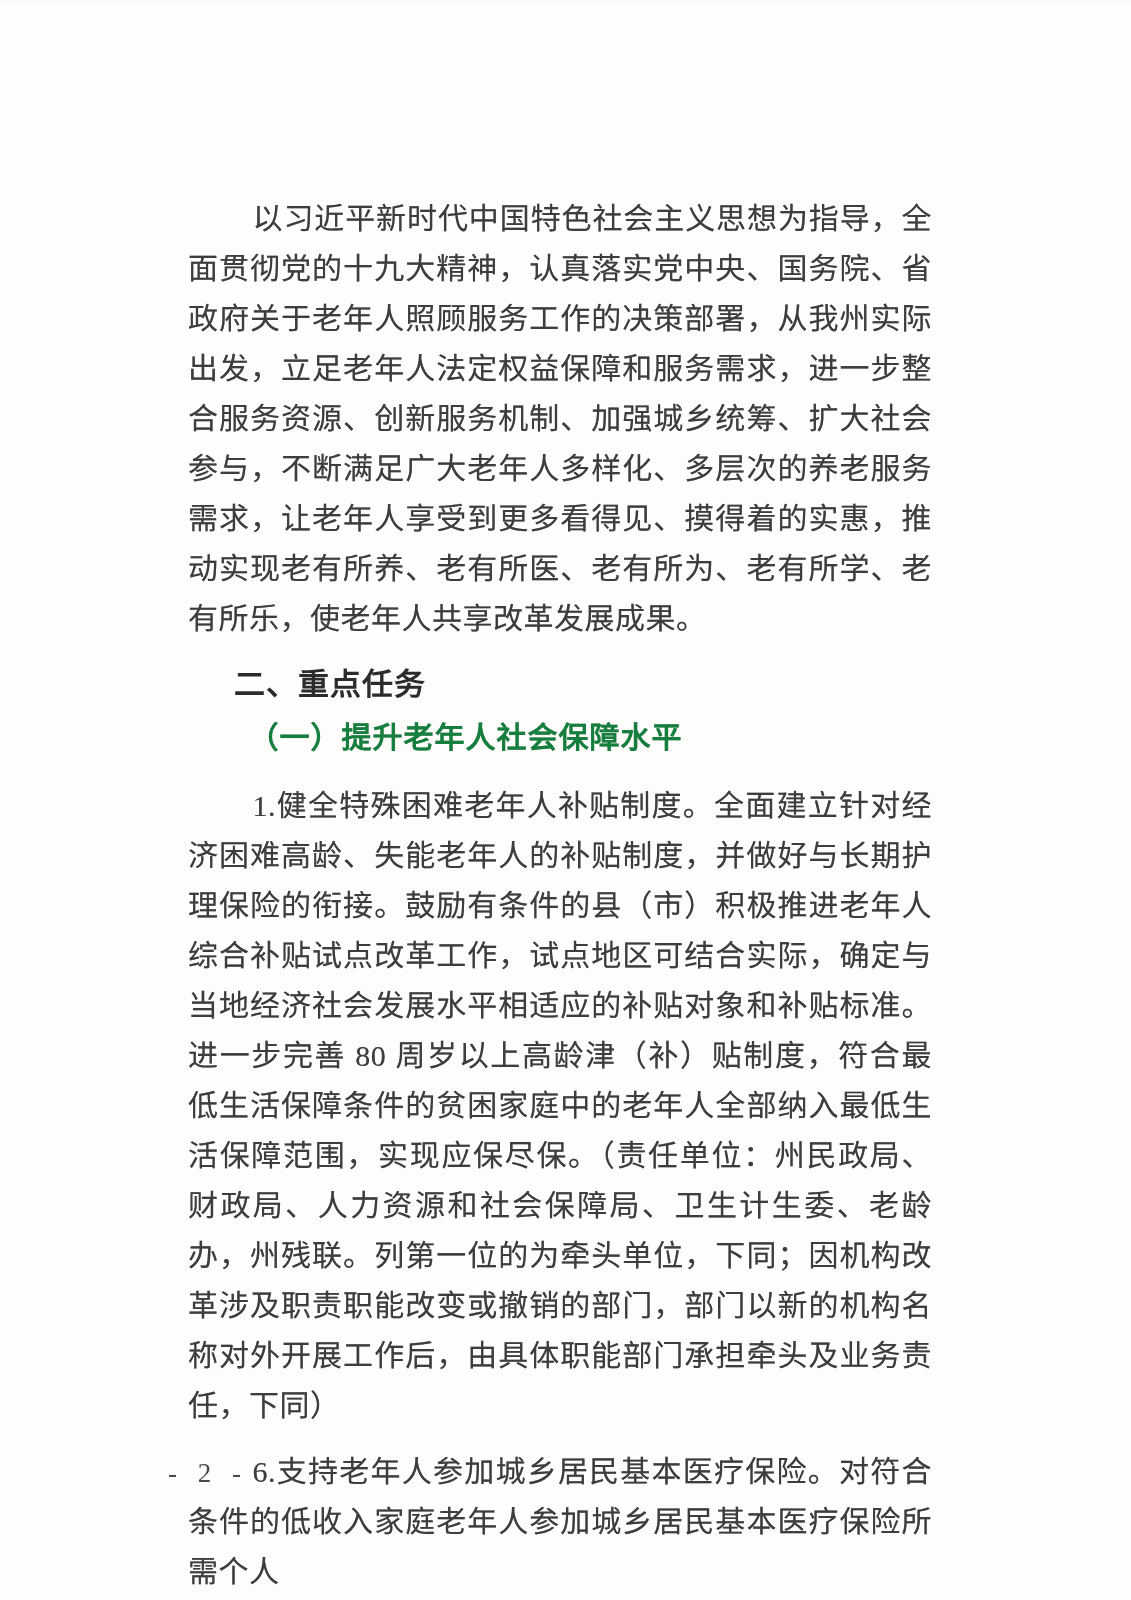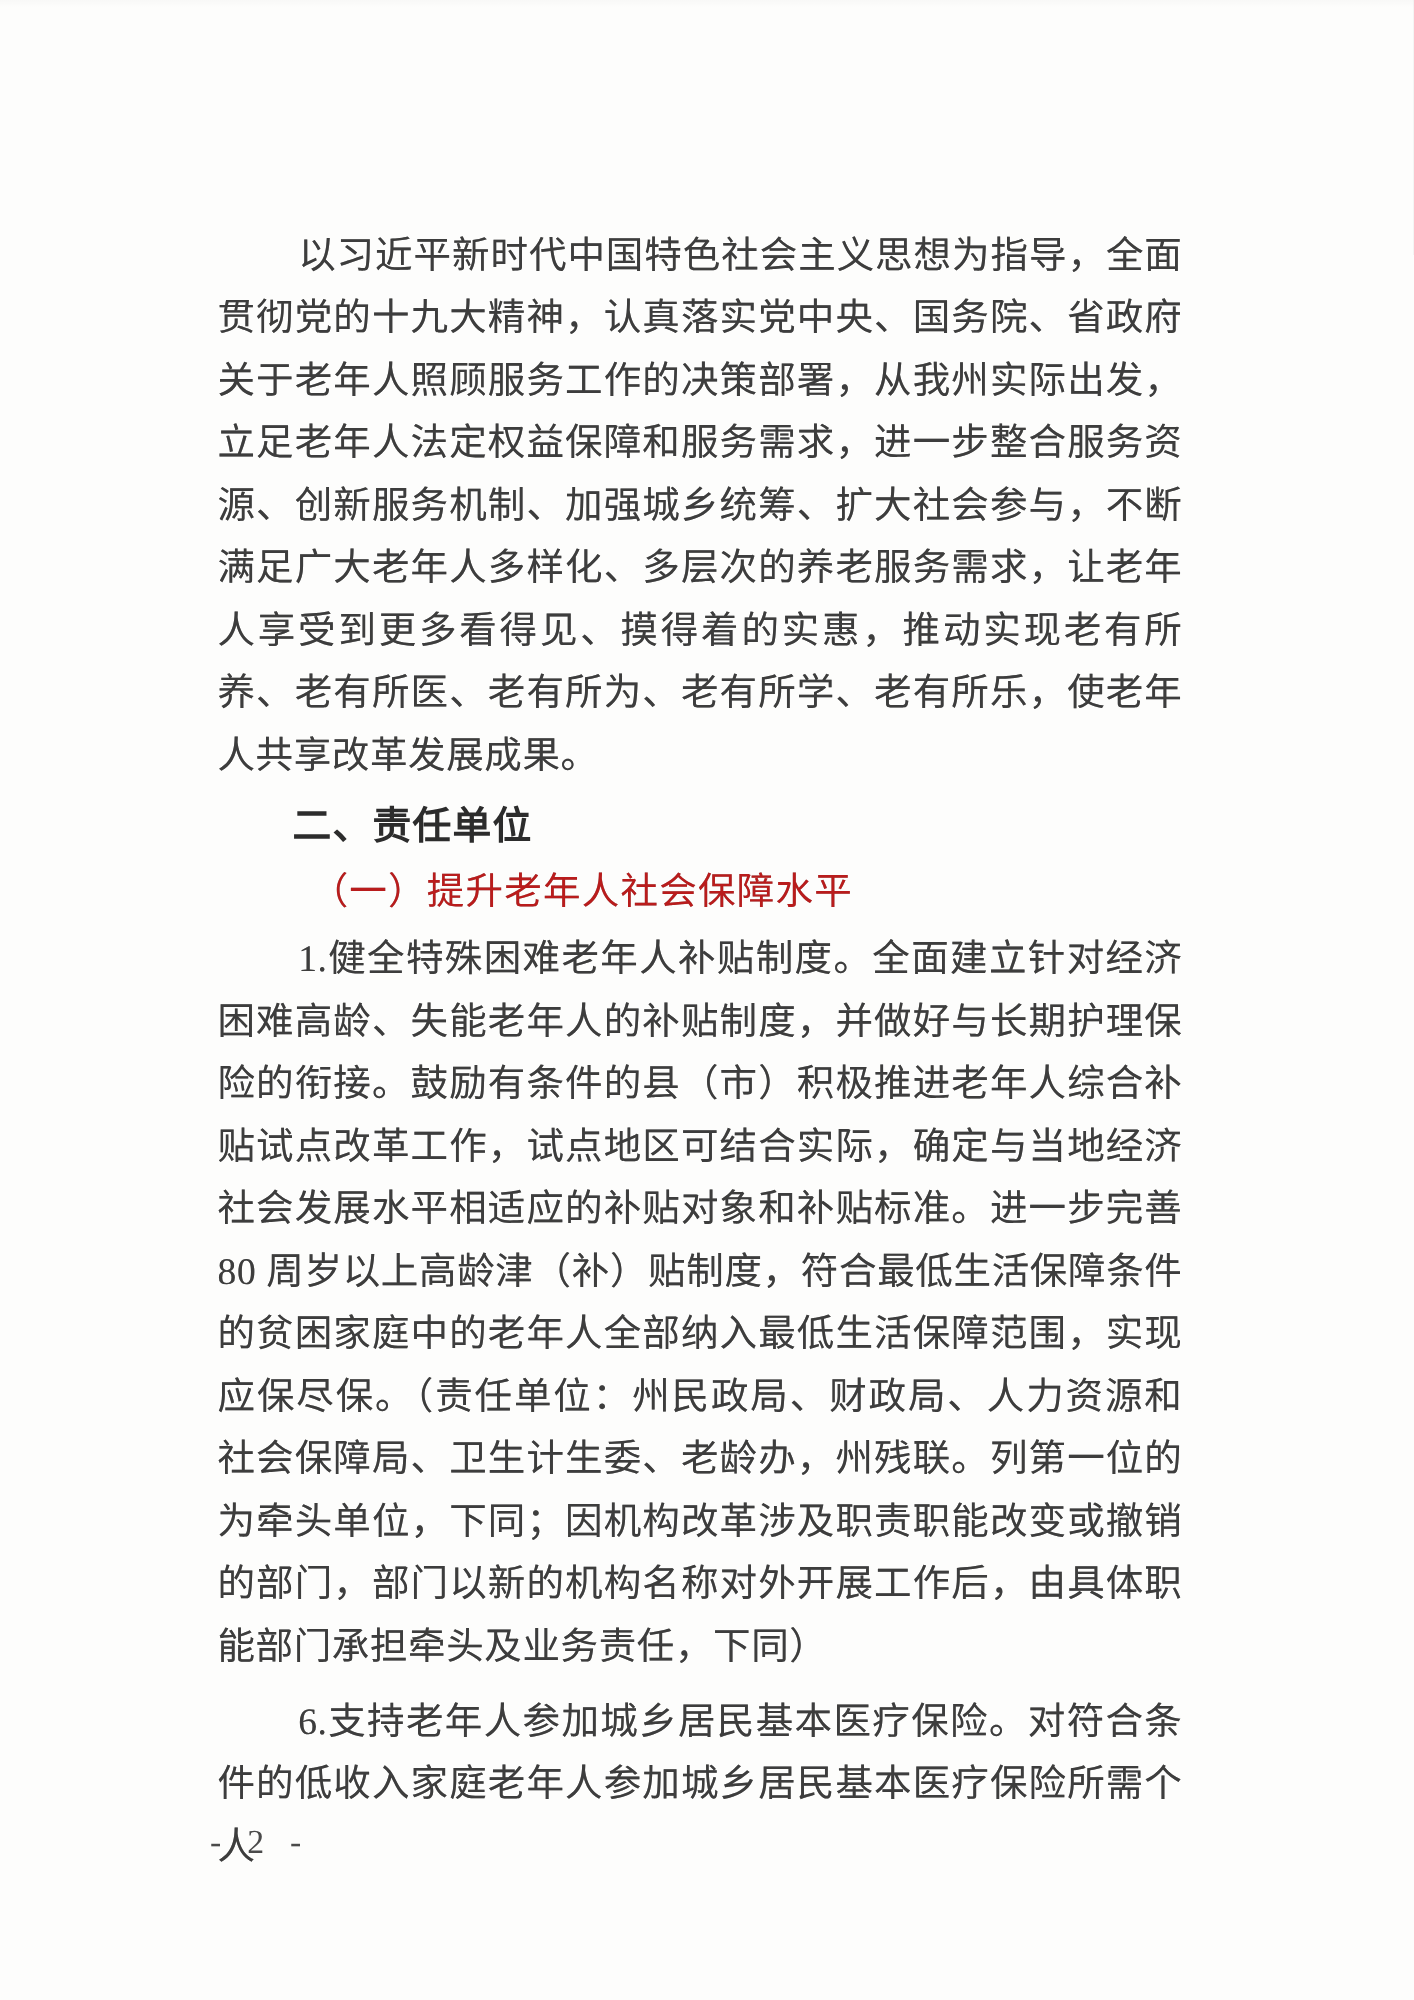--- a/index.html
+++ b/index.html
@@ -25,21 +25,21 @@
     height: 6px;
     background: linear-gradient(to bottom, rgba(0,0,0,0.02), transparent);
   }
   .content {
     position: absolute;
     top: 178px;
     left: 172px;
     width: 776px;
   }
   .body-para {
-    margin: 2px;
+    margin: 16px;
     font-size: 30px;
     line-height: 50px;
     text-align: justify;
     text-justify: inter-ideograph;
     text-indent: 2.15em;
     letter-spacing: 0.5px;
     color: #3d3d3d;
     
     text-shadow: 0 0 0.4px rgba(60,60,60,0.55);
   }
@@ -50,24 +50,24 @@
     font-weight: bold;
     text-indent: 2.0em;
     letter-spacing: 1px;
     color: #2c2c2c;
     font-family: "Liberation Sans", "DejaVu Sans", sans-serif;
   }
   .subsection-heading {
     margin: 0;
     font-size: 30px;
     line-height: 55px;
-    font-weight: normal;
+    font-weight: bold;
     text-indent: 2.55em;
     letter-spacing: 1px;
-    color: #b91c1c;
+    color: #15803d;
     
     font-style: oblique 4deg;
     text-shadow: 0 0 0.3px rgba(70,70,70,0.5);
   }
   .para-item2 {
     margin-top: 10px;
   }
   .page-footer {
     position: absolute;
     left: 168px;
@@ -76,19 +76,19 @@
     letter-spacing: 7px;
     color: #4a4a4a;
   }
 </style>
 </head>
 <body>
 
 <div class="page">
   <div class="content">
     <p class="body-para">以习近平新时代中国特色社会主义思想为指导，全面贯彻党的十九大精神，认真落实党中央、国务院、省政府关于老年人照顾服务工作的决策部署，从我州实际出发，立足老年人法定权益保障和服务需求，进一步整合服务资源、创新服务机制、加强城乡统筹、扩大社会参与，不断满足广大老年人多样化、多层次的养老服务需求，让老年人享受到更多看得见、摸得着的实惠，推动实现老有所养、老有所医、老有所为、老有所学、老有所乐，使老年人共享改革发展成果。</p>
-    <h2 class="section-heading">二、责任单位</h2>
+    <h2 class="section-heading">二、重点任务</h2>
     <h3 class="subsection-heading">（一）提升老年人社会保障水平</h3>
     <p class="body-para">1.健全特殊困难老年人补贴制度。全面建立针对经济困难高龄、失能老年人的补贴制度，并做好与长期护理保险的衔接。鼓励有条件的县（市）积极推进老年人综合补贴试点改革工作，试点地区可结合实际，确定与当地经济社会发展水平相适应的补贴对象和补贴标准。进一步完善 80 周岁以上高龄津（补）贴制度，符合最低生活保障条件的贫困家庭中的老年人全部纳入最低生活保障范围，实现应保尽保。（责任单位：州民政局、财政局、人力资源和社会保障局、卫生计生委、老龄办，州残联。列第一位的为牵头单位，下同；因机构改革涉及职责职能改变或撤销的部门，部门以新的机构名称对外开展工作后，由具体职能部门承担牵头及业务责任，下同）</p>
     <p class="body-para para-item2">6.支持老年人参加城乡居民基本医疗保险。对符合条件的低收入家庭老年人参加城乡居民基本医疗保险所需个人</p>
   </div>
   <div class="page-footer">- 2 -</div>
 </div>
 
 </body></html>

